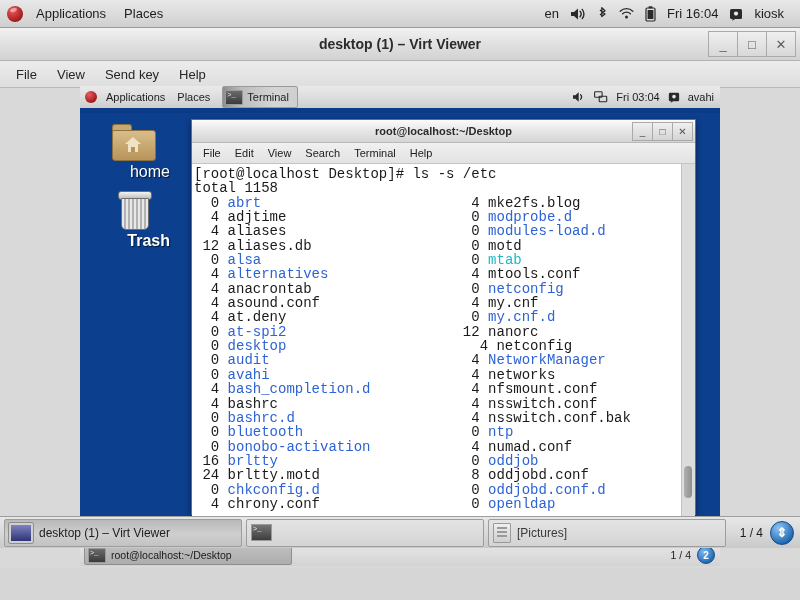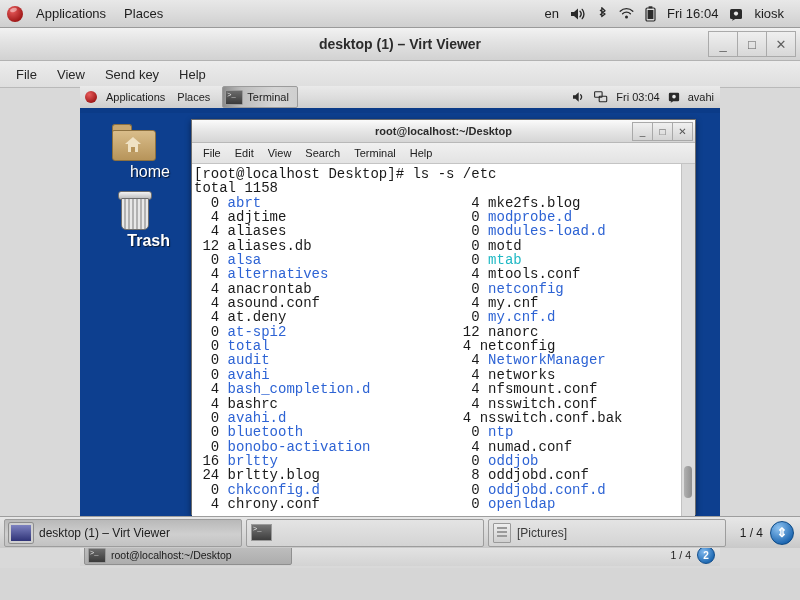--- a/index.html
+++ b/index.html
@@ -404,30 +404,30 @@
 </span><span>  0 </span><span class="blue">abrt                        </span><span> 4 </span><span>mke2fs.blog
 </span><span>  4 </span><span>adjtime                     </span><span> 0 </span><span class="blue">modprobe.d
 </span><span>  4 </span><span>aliases                     </span><span> 0 </span><span class="blue">modules-load.d
 </span><span> 12 </span><span>aliases.db                  </span><span> 0 </span><span>motd
 </span><span>  0 </span><span class="blue">alsa                        </span><span> 0 </span><span class="cyan">mtab
 </span><span>  4 </span><span class="blue">alternatives                </span><span> 4 </span><span>mtools.conf
 </span><span>  4 </span><span>anacrontab                  </span><span> 0 </span><span class="blue">netconfig
 </span><span>  4 </span><span>asound.conf                 </span><span> 4 </span><span>my.cnf
 </span><span>  4 </span><span>at.deny                     </span><span> 0 </span><span class="blue">my.cnf.d
 </span><span>  0 </span><span class="blue">at-spi2                     </span><span>12 </span><span>nanorc
-</span><span>  0 </span><span class="blue">total                      </span><span> 4 </span><span>netconfig
+</span><span>  0 </span><span class="blue">desktop                      </span><span> 4 </span><span>netconfig
 </span><span>  0 </span><span class="blue">audit                       </span><span> 4 </span><span class="blue">NetworkManager
 </span><span>  0 </span><span class="blue">avahi                       </span><span> 4 </span><span>networks
 </span><span>  4 </span><span class="blue">bash_completion.d           </span><span> 4 </span><span>nfsmount.conf
 </span><span>  4 </span><span>bashrc                      </span><span> 4 </span><span>nsswitch.conf
-</span><span>  0 </span><span class="blue">avahi.d                    </span><span> 4 </span><span>nsswitch.conf.bak
+</span><span>  0 </span><span class="blue">bashrc.d                    </span><span> 4 </span><span>nsswitch.conf.bak
 </span><span>  0 </span><span class="blue">bluetooth                   </span><span> 0 </span><span class="blue">ntp
 </span><span>  0 </span><span class="blue">bonobo-activation           </span><span> 4 </span><span>numad.conf
 </span><span> 16 </span><span class="blue">brltty                      </span><span> 0 </span><span class="blue">oddjob
-</span><span> 24 </span><span>brltty.blog                 </span><span> 8 </span><span>oddjobd.conf
+</span><span> 24 </span><span>brltty.motd                 </span><span> 8 </span><span>oddjobd.conf
 </span><span>  0 </span><span class="blue">chkconfig.d                 </span><span> 0 </span><span class="blue">oddjobd.conf.d
 </span><span>  4 </span><span>chrony.conf                 </span><span> 0 </span><span class="blue">openldap
 </span></div>
         <div class="term-scroll">
           <div class="thumb"></div>
         </div>
       </div>
     </div>
 
     <div class="guest-bottom">

